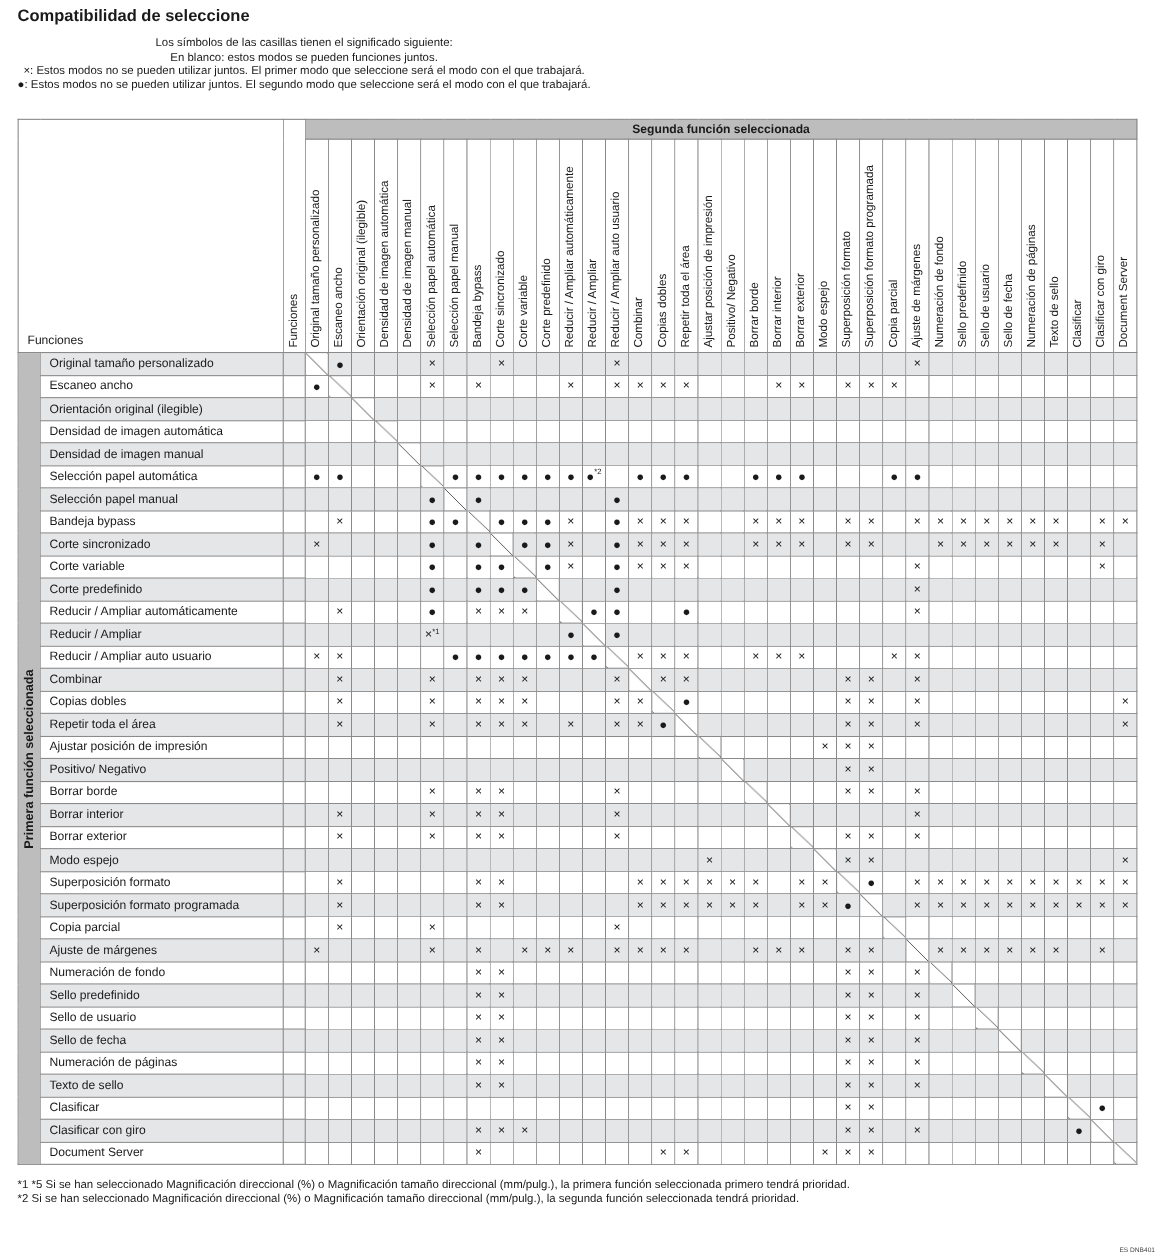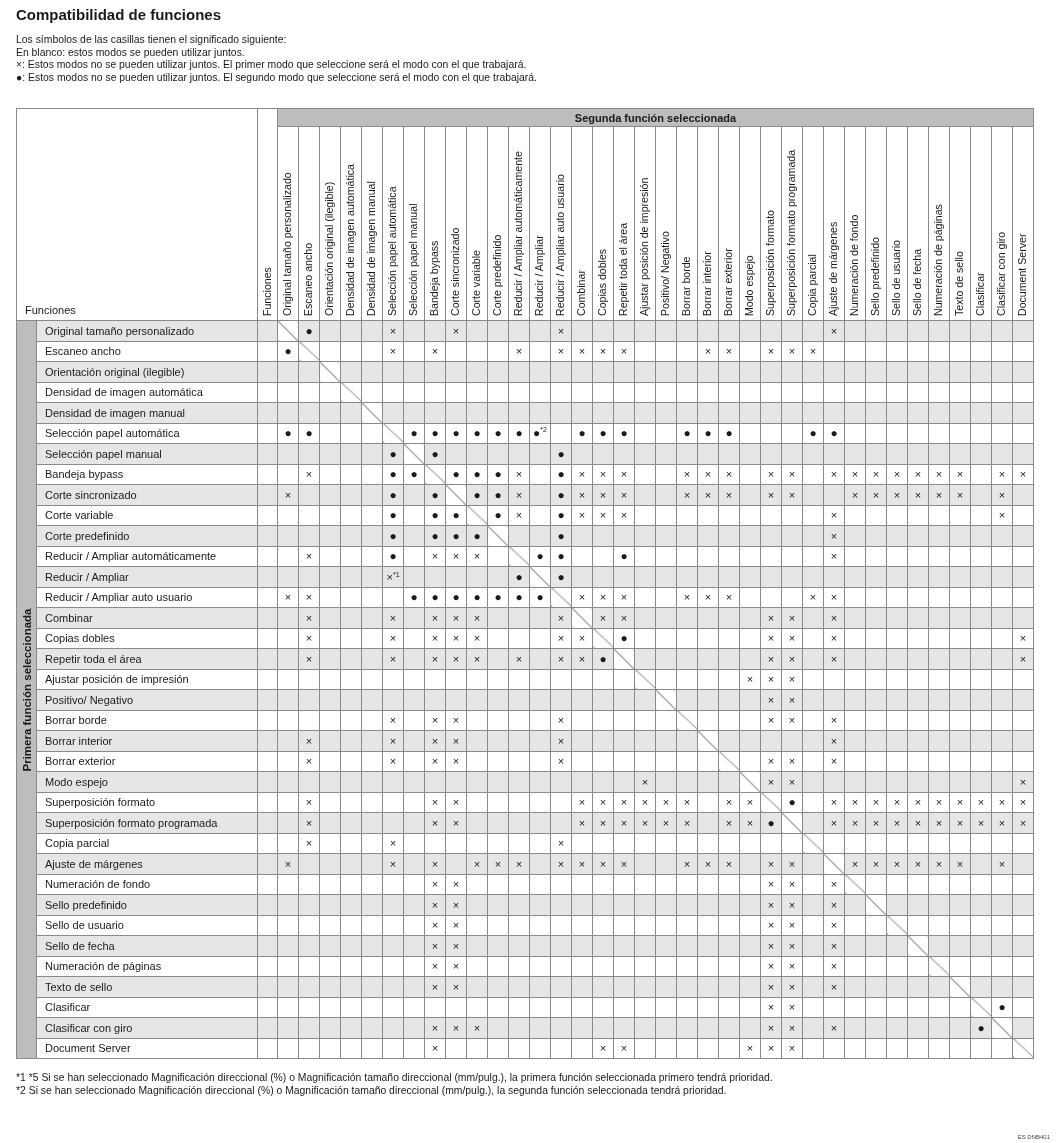--- a/index.html
+++ b/index.html
@@ -1,18 +1,18 @@
 <!DOCTYPE html>
 <html><head>
 <meta charset="utf-8">
 <style>
   html, body { margin:0; padding:0; background:#ffffff; }
   body { width:1056px; height:1143px; position:relative; font-family:"Liberation Sans", sans-serif; color:#1a1a1a; overflow:hidden; }
   .title { position:absolute; left:16px; top:6px; font-size:15px; font-weight:bold; }
-  .legend { position:absolute; left:16px; top:34px; font-size:10.4px; line-height:12.6px; }
+  .legend { position:absolute; left:16px; top:34px; font-size:10.4px; line-height:12.6px;text-align:center; }
   .legend div { white-space:nowrap; }
   .tbl-wrap { position:absolute; left:16px; top:108px; }
   table.matrix { border-collapse:collapse; table-layout:fixed; font-size:11px; }
   table.matrix td, table.matrix th { border:1px solid #8a8a8a; padding:0; }
   .corner { width:215px; height:210px; position:relative; background:#fff; vertical-align:bottom; }
   .corner-label { position:absolute; left:8px; bottom:4px; font-size:11px; font-weight:normal; }
   .fn-head { width:19px; background:#fff; position:relative; }
   .seg-head { background:#bdbdbd; font-weight:bold; font-size:11px; height:17px; text-align:center; }
   .col-head { width:20px; height:193px; background:#fff; position:relative; vertical-align:bottom; }
   .vtext { position:absolute; left:50%; bottom:4px; transform-origin:left bottom; transform:translateX(5px) rotate(-90deg); white-space:nowrap; font-weight:normal; font-size:10.6px; }
@@ -25,25 +25,25 @@
   td.diag { background:linear-gradient(to top right, transparent calc(50% - 0.6px), #555 50%, transparent calc(50% + 0.6px)) !important; }
   .sym-x { font-size:11px; }
   .sym-dot { font-size:12px; }
   .note { font-size:7px; vertical-align:top; }
   .footnotes { position:absolute; left:16px; top:1071px; font-size:10.4px; line-height:13px; }
   .code { position:absolute; right:6px; top:1134px; font-size:6px; color:#444; }
 </style>
 </head>
 <body>
 
-<div class="title">Compatibilidad de funciones</div>
+<div class="title">Compatibilidad de seleccione</div>
 
 <div class="legend">
   <div>Los símbolos de las casillas tienen el significado siguiente:</div>
-  <div>En blanco: estos modos se pueden utilizar juntos.</div>
+  <div>En blanco: estos modos se pueden funciones juntos.</div>
   <div>×: Estos modos no se pueden utilizar juntos. El primer modo que seleccione será el modo con el que trabajará.</div>
   <div>●: Estos modos no se pueden utilizar juntos. El segundo modo que seleccione será el modo con el que trabajará.</div>
 </div>
 
 <div class="tbl-wrap">
   <table class="matrix" id="matrix">
     <thead>
       <tr>
         <th class="corner" rowspan="2" colspan="2">
           <span class="corner-label">Funciones</span>

